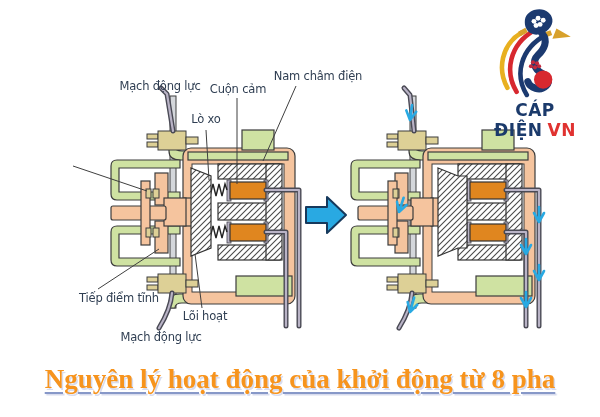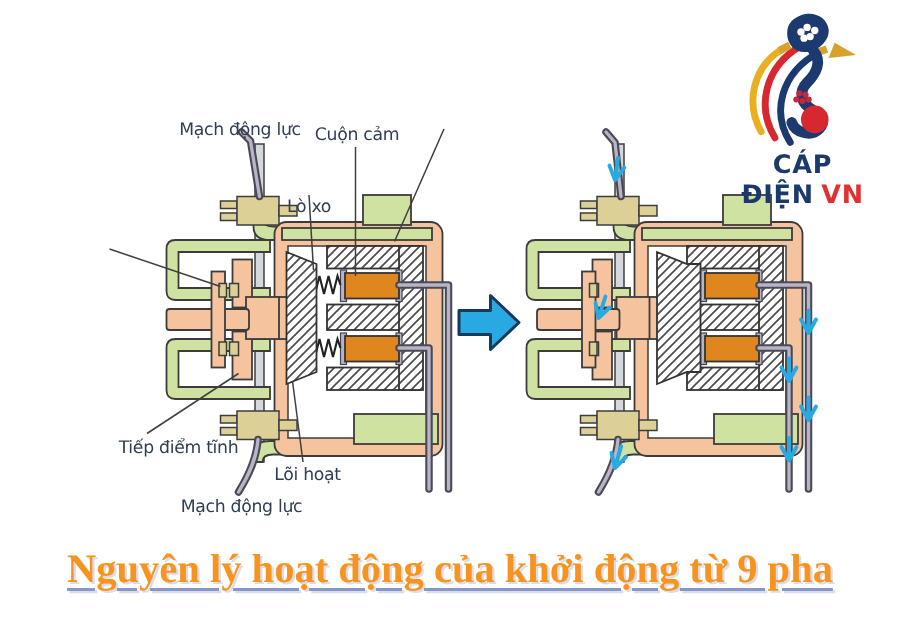--- a/index.html
+++ b/index.html
@@ -202,21 +202,22 @@
       <path class="chev" transform="translate(539,222)" d="M0,-15 L0,-2 M-5,-9 L0,0 L5,-9"></path>
       <path class="chev" transform="translate(539,280)" d="M0,-15 L0,-2 M-5,-9 L0,0 L5,-9"></path>
       <path class="chev" transform="translate(526,254)" d="M0,-15 L0,-2 M-5,-9 L0,0 L5,-9"></path>
       <path class="chev" transform="translate(526,307)" d="M0,-15 L0,-2 M-5,-9 L0,0 L5,-9"></path>
       <path class="chev" transform="translate(410,312) rotate(16)" d="M0,-15 L0,-2 M-5,-9 L0,0 L5,-9"></path>
     </g>
   </svg>
 
   <div class="lbl" style="left:160px;top:79px">Mạch động lực</div>
   <div class="lbl" style="left:238px;top:82px">Cuộn cảm</div>
-  <div class="lbl" style="left:206px;top:130px">Lò xo</div>
+  <div class="lbl" style="left:318px;top:69px">Nam châm điện</div>
+  <div class="lbl" style="left:206px;top:112px">Lò xo</div>
   <div class="lbl" style="left:119px;top:291px">Tiếp điểm tĩnh</div>
   <div class="lbl" style="left:205px;top:309px">Lõi hoạt</div>
   <div class="lbl" style="left:161px;top:330px">Mạch động lực</div>
 
   <div class="logo">
     <svg width="92" height="92" viewBox="0 0 90 90">
 
       <path d="M18,80 C8,62 12,38 32,26" fill="none" stroke="#e8b020" stroke-width="4.5" stroke-linecap="round"></path>
       <path d="M27,84 C15,64 20,38 44,24" fill="none" stroke="#d7282f" stroke-width="4.5" stroke-linecap="round"></path>
       <path d="M37,87 C25,68 30,42 56,28" fill="none" stroke="#1c3a70" stroke-width="4.5" stroke-linecap="round"></path>
@@ -244,16 +245,16 @@
         <circle cx="45" cy="60" r="2"></circle>
           <circle cx="49" cy="59" r="2"></circle>
       </g>
     </svg>
     <div class="logo-text">
       <span class="brand">CÁP ĐIỆN</span><span class="suffix">VN</span>
     </div>
   </div>
 
   <div class="title">
-    <span>Nguyên lý hoạt động của khởi động từ 9 pha</span>
+    <span>Nguyên lý hoạt động của khởi động từ 8 pha</span>
   </div>
 
 </div>
 
 </body></html>

